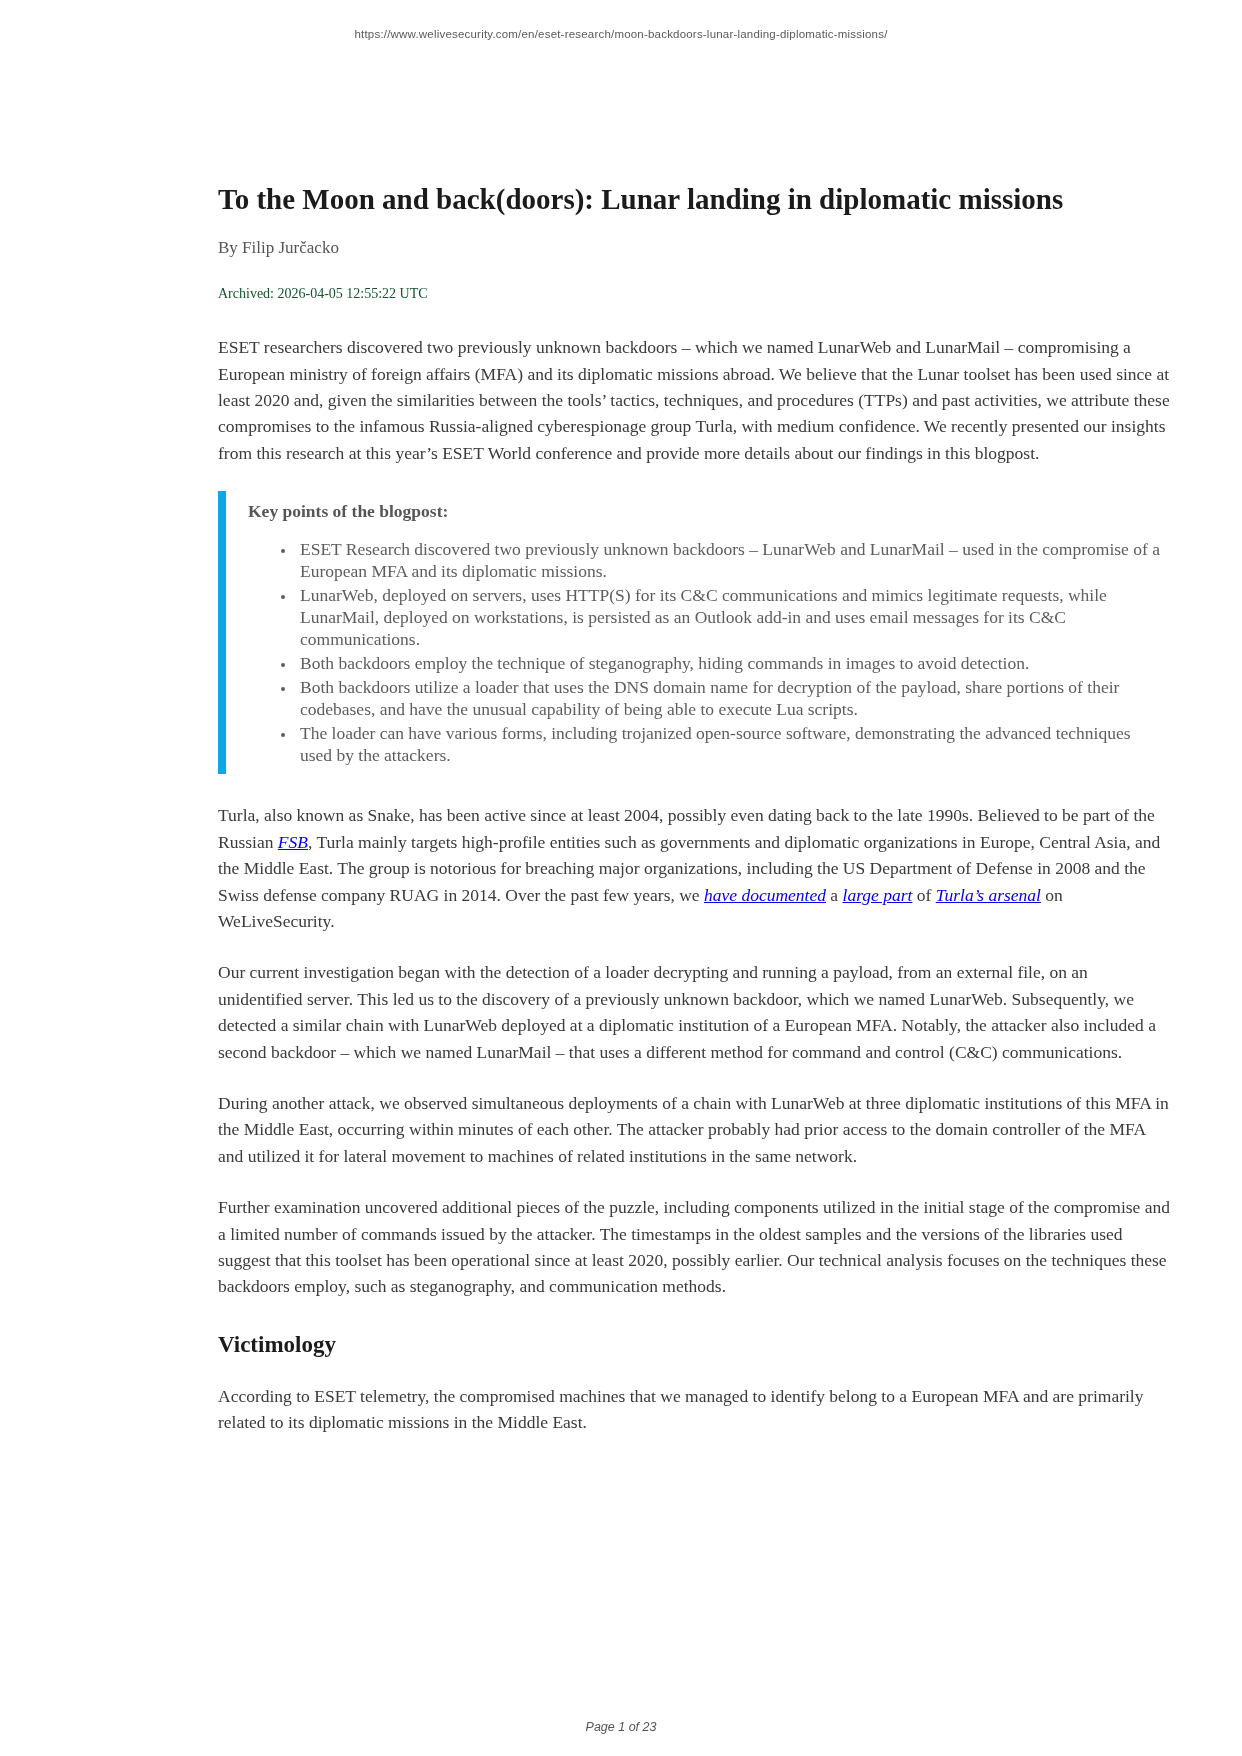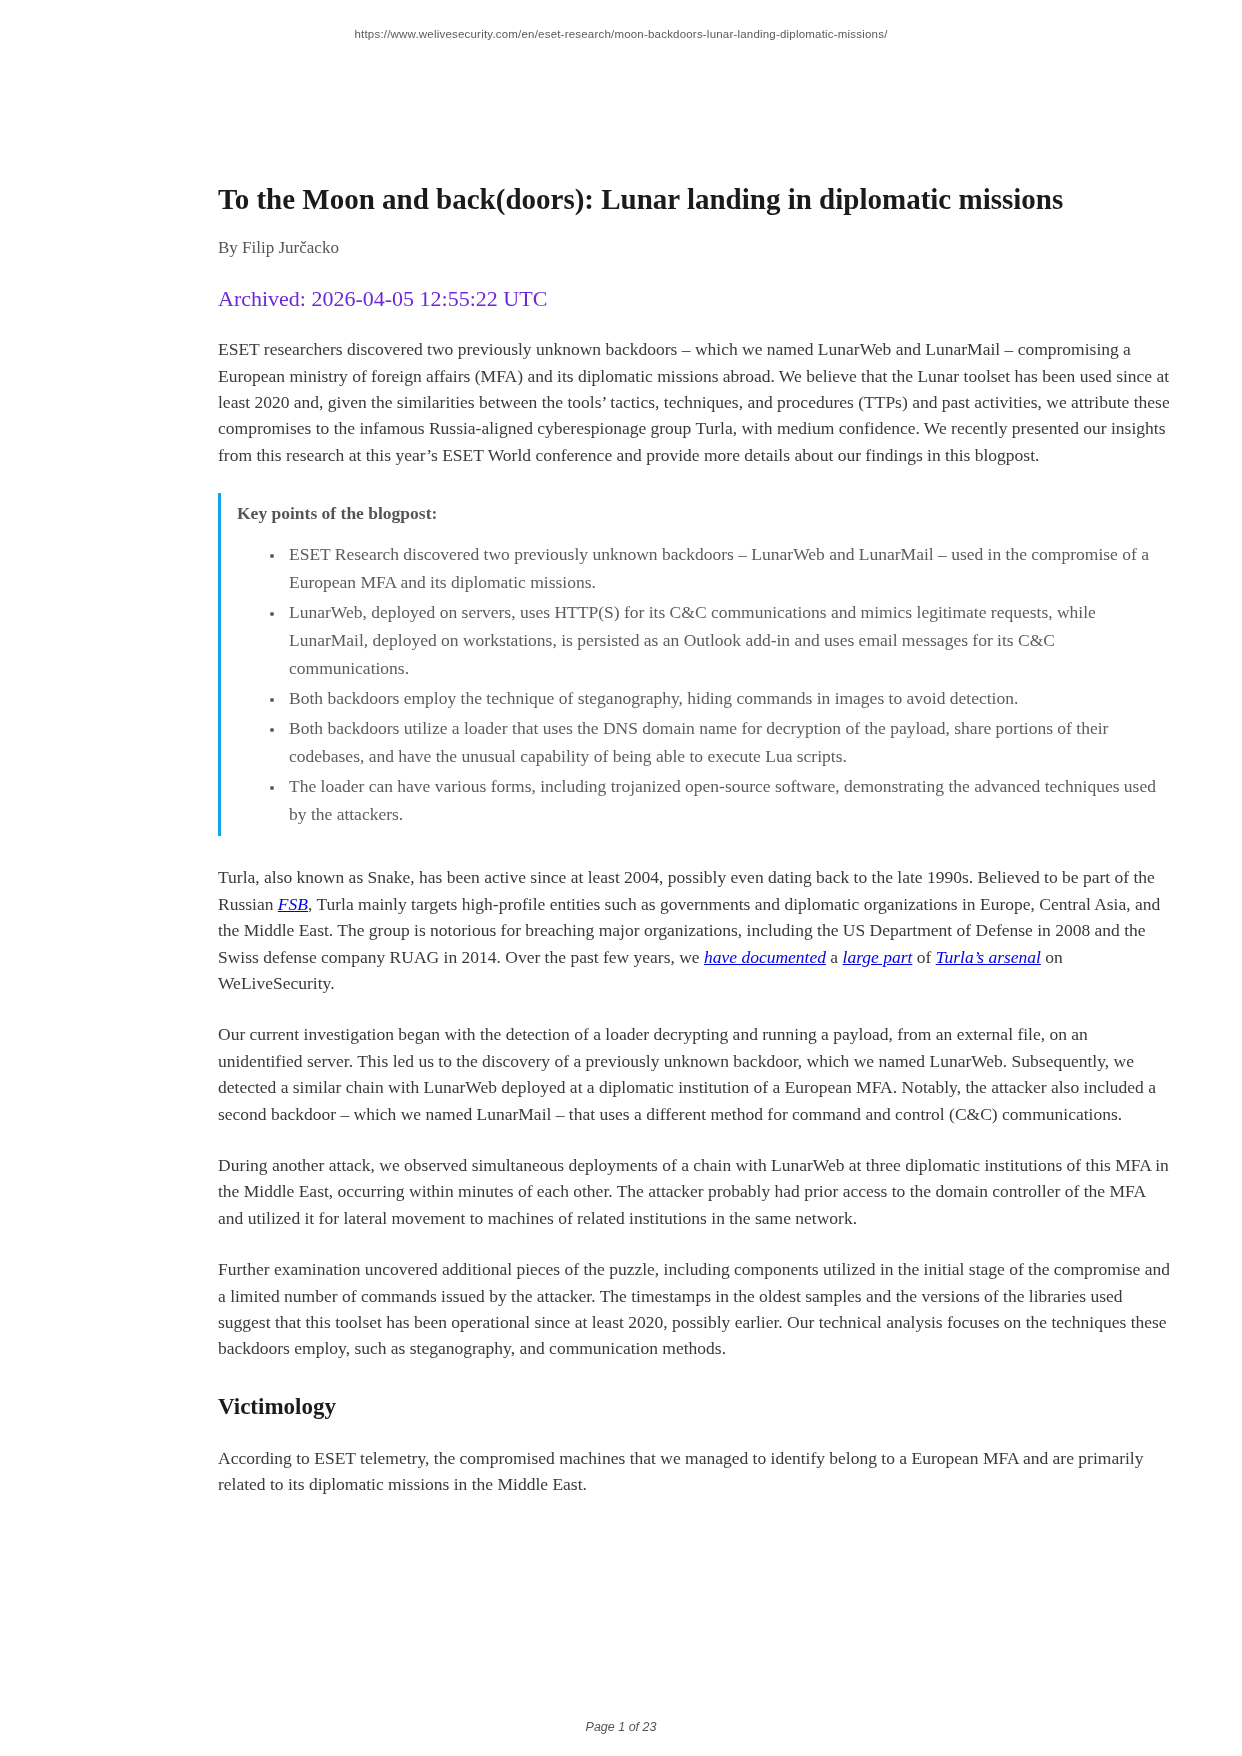--- a/index.html
+++ b/index.html
@@ -42,53 +42,53 @@
     margin: 0 0 21px 0;
   }
 
   .byline {
     font-size: 17px;
     color: #555555;
     margin: 0 0 28px 0;
   }
 
   .archived {
-    font-size: 22px;
-    color: #6d28d9;
-    margin: 0 0 24px 0;
+    font-size: 14px;
+    color: #14532d;
+    margin: 0 0 32px 0;
   }
 
   p.body-par {
     font-size: 17.5px;
     line-height: 26.4px;
     color: #3a3a3a;
     margin: 0 0 25px 0;
   }
 
   blockquote.key-points {
-    border-left: 3px solid #0ea5e9;
-    padding: 6px 10px 2px 16px;
+    border-left: 8px solid #0ea5e9;
+    padding: 6px 10px 2px 22px;
     margin: 4px 0 28px 0;
   }
 
   .kp-heading {
     font-size: 17.5px;
     font-weight: 700;
     color: #555555;
     margin: 4px 0 16px 0;
   }
 
   ul.kp-list {
     margin: 0 0 6px 0;
     padding-left: 48px;
   }
 
   ul.kp-list li {
     font-size: 17.5px;
-    line-height: 28px;
+    line-height: 22px;
     color: #5d5d5d;
     margin-bottom: 2px;
     padding-left: 4px;
   }
   ul.kp-list li::marker { color: #5d5d5d; font-size: 14px; }
 
   a.inline-link {
     color: #0000EE;
     text-decoration: underline;
     cursor: pointer;

